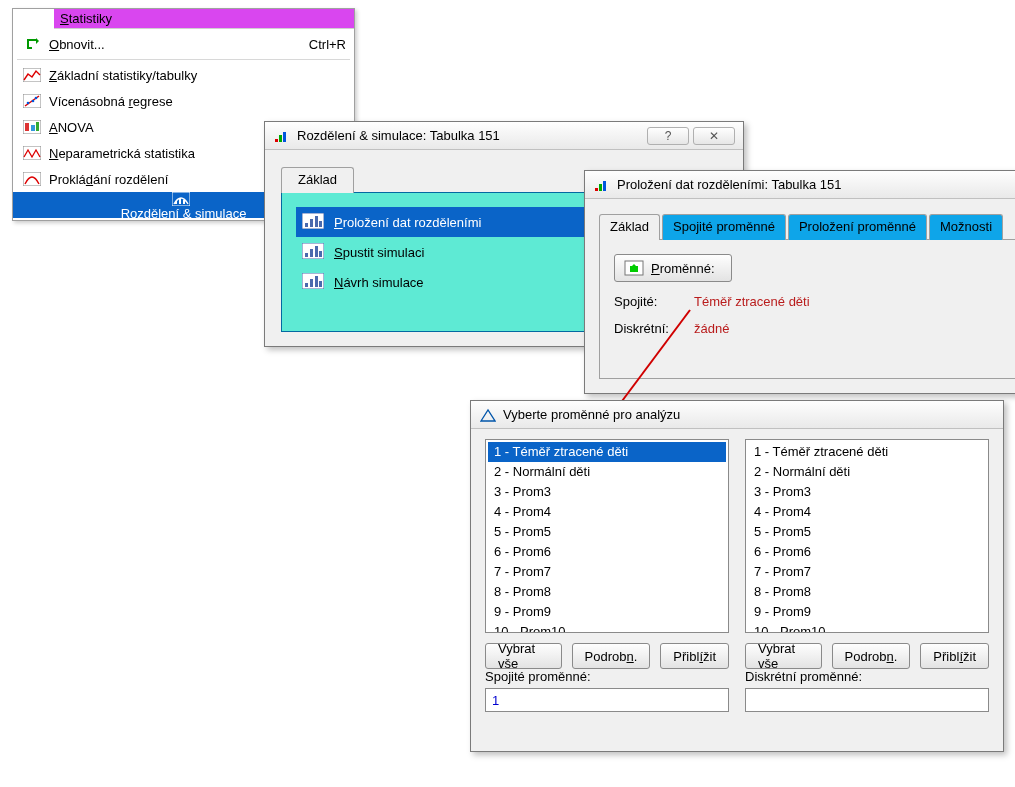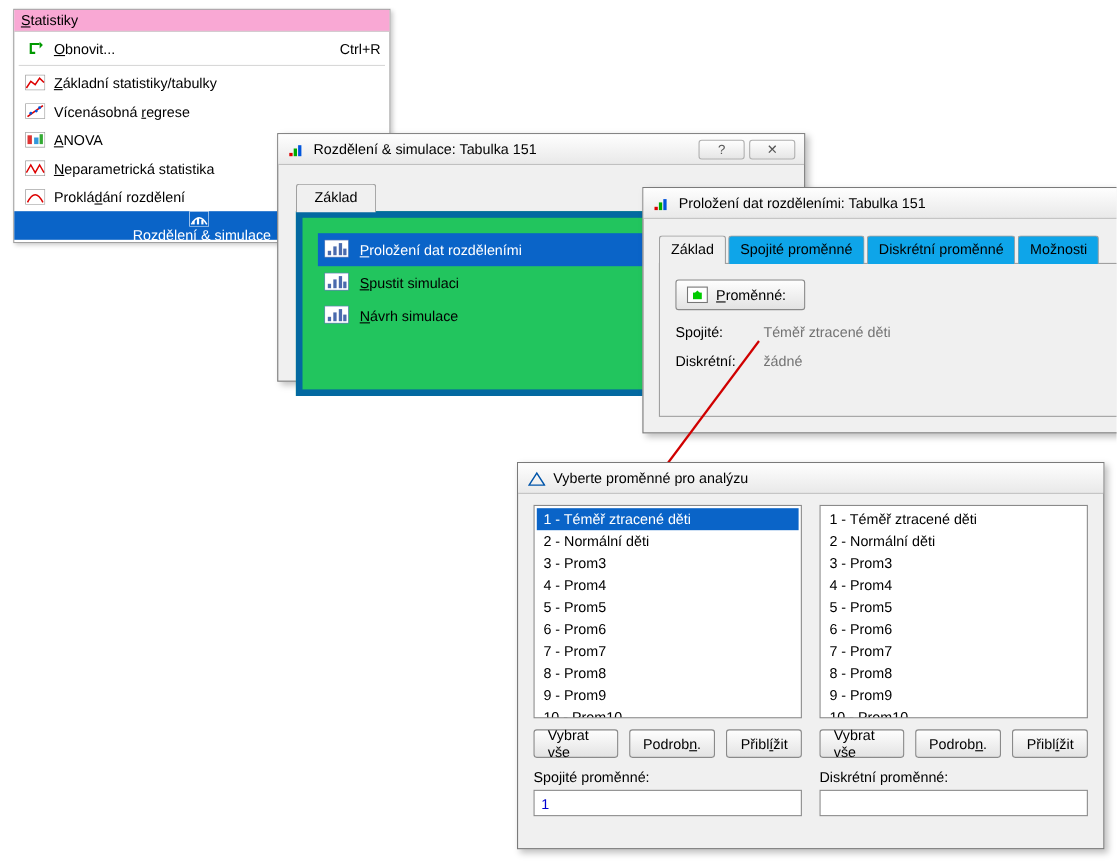--- a/index.html
+++ b/index.html
@@ -5,38 +5,38 @@
   * { box-sizing: border-box; font-family: Tahoma, Arial, sans-serif; font-size: 13px; }
   body { margin: 0; background: #ffffff; width: 1015px; height: 787px; position: relative; }
 
   
   .menu {
     position: absolute; left: 12px; top: 8px; width: 343px;
     border: 1px solid #a0a0a0; background: #ffffff;
     box-shadow: 2px 2px 4px rgba(0,0,0,.2);
   }
   .menu-title {
-    padding: 2px 6px; font-size: 13px; background: #f9a8d4; border-bottom: 1px solid #d0d0d0;
+    padding: 2px 6px; font-size: 13px; background: #d946ef; border-bottom: 1px solid #d0d0d0; margin-left: 41px;
   }
   .menu-title u { text-decoration: underline; }
   .menu-body { padding: 2px 0; }
   .menu-item {
     display: flex; align-items: center; height: 26px; padding: 0 8px;
     cursor: default;
   }
   .menu-item.selected { background: #0a64c8; color: #ffffff; flex-direction: column; }
   .menu-item .icon-slot { width: 22px; height: 18px; display: flex; align-items: center; justify-content: center; margin-right: 6px; }
   .menu-item .label { flex: 1; }
   .menu-item .shortcut { margin-left: auto; color: #000; }
   .menu-item u { text-decoration: underline; }
   .menu-sep { height: 1px; background: #d8d8d8; margin: 2px 4px; }
 
   
   .dlg1 {
-    position: absolute; left: 252px; top: 121px; width: 480px; height: 226px;
+    position: absolute; left: 264px; top: 121px; width: 480px; height: 226px;
     border: 1px solid #7a7a7a; background: #f0f0f0;
     box-shadow: 3px 3px 6px rgba(0,0,0,.25);
   }
   .titlebar {
     height: 28px; display: flex; align-items: center;
     background: linear-gradient(#fefefe,#e9e9e9);
     border-bottom: 1px solid #c0c0c0; padding: 0 8px;
   }
   .titlebar .app-icon { width: 18px; margin-right: 6px; display:flex; align-items:center; justify-content:center; }
   .titlebar .title-text { flex: 1; color: #000; }
@@ -50,22 +50,22 @@
   .dlg1-body { padding: 16px; }
   .tab-strip { display: flex; }
   .tab {
     border: 1px solid #a0a0a0; border-bottom: none;
     padding: 4px 16px 6px; background: #f7f7f7;
     border-radius: 3px 3px 0 0; margin-right: 2px;
     position: relative; top: 1px;
   }
   .tab.active { background: #f0f0f0; z-index: 2; }
   .tab-panel {
-    border: 6px solid #0369a1; background: #22c55e;
-    padding: 14px; height: 168px;
+    border: 1px solid #0369a1; background: #5eead4;
+    padding: 14px; height: 140px;
   }
   .opt-row {
     display: flex; align-items: center; height: 30px;
     padding: 2px 6px; cursor: default;
   }
   .opt-row.sel { background: #0a64c8; color: #fff; }
   .opt-row .chart-icon { width: 24px; height: 18px; margin-right: 8px; display:flex; }
   .opt-row u { text-decoration: underline; }
 
   
@@ -88,43 +88,43 @@
   }
   .btn-win {
     display: inline-flex; align-items: center;
     height: 28px; padding: 0 16px 0 8px;
     border: 1px solid #8a8a8a; background: linear-gradient(#fefefe,#e3e3e3);
     border-radius: 3px; cursor: default;
   }
   .btn-win .btn-icon { width: 22px; height: 18px; margin-right: 6px; display:flex;align-items:center;justify-content:center; }
   .kv { margin-top: 12px; display: flex; }
   .kv .k { width: 80px; }
-  .kv .v { color: #737373; }
+  .kv .v { color: #b91c1c; }
 
   
   .dlg3 {
-    position: absolute; left: 470px; top: 420px; width: 534px; height: 352px;
+    position: absolute; left: 470px; top: 400px; width: 534px; height: 352px;
     border: 1px solid #7a7a7a; background: #f0f0f0;
     box-shadow: 3px 3px 6px rgba(0,0,0,.25);
   }
   .dlg3-body { padding: 10px 14px; }
   .lists { display: flex; gap: 16px; }
   .listbox {
     flex: 1; height: 194px; border: 1px solid #8a8a8a; background: #fff;
     overflow: hidden; padding: 2px 2px;
   }
   .li { padding: 1px 6px; cursor: default; white-space: nowrap; line-height: 18px; }
   .li.sel { background: #0a64c8; color: #fff; }
   .btn-row { display: flex; gap: 10px; margin-top: 10px; }
   .small-btn {
     height: 26px; padding: 0 12px; border: 1px solid #8a8a8a;
     background: linear-gradient(#fefefe,#e3e3e3); border-radius: 3px;
     display:inline-flex; align-items:center; cursor:default;
   }
-  .field-label { margin-top: 10px; }
+  .field-label { }
   .text-input {
     width: 100%; height: 24px; border: 1px solid #8a8a8a; background:#fff;
     padding: 2px 6px; margin-top: 4px; color:#0000d0;
   }
   .cols2 { display:flex; gap:16px; }
   .cols2 > div { flex:1; }
 
   
   .arrow-svg { position:absolute; left:470px; top:300px; pointer-events:none; }
 
@@ -278,21 +278,21 @@
           <rect x="1" y="10" width="3" height="3" fill="#d00"></rect>
           <rect x="5" y="6" width="3" height="7" fill="#0a0"></rect>
           <rect x="9" y="3" width="3" height="10" fill="#05d"></rect>
         </svg>
     </span>
     <span class="title-text">Proložení dat rozděleními: Tabulka 151</span>
   </div>
   <div class="tab-strip2" id="dlg2-tabs">
       <div class="tab2 active">Základ</div>
       <div class="tab2">Spojité proměnné</div>
-      <div class="tab2">Diskrétní proměnné</div>
+      <div class="tab2">Proložení proměnné</div>
       <div class="tab2">Možnosti</div>
     </div>
   <div class="panel2">
     <span class="btn-win">
       <span class="btn-icon">
         <svg width="20" height="16">
             <rect x="1" y="1" width="18" height="14" fill="#fff" stroke="#777"></rect>
             <rect x="6" y="6" width="8" height="6" fill="#0c0"></rect>
             <path d="M10 4 L7 7 L13 7 Z" fill="#0c0"></path>
           </svg>

